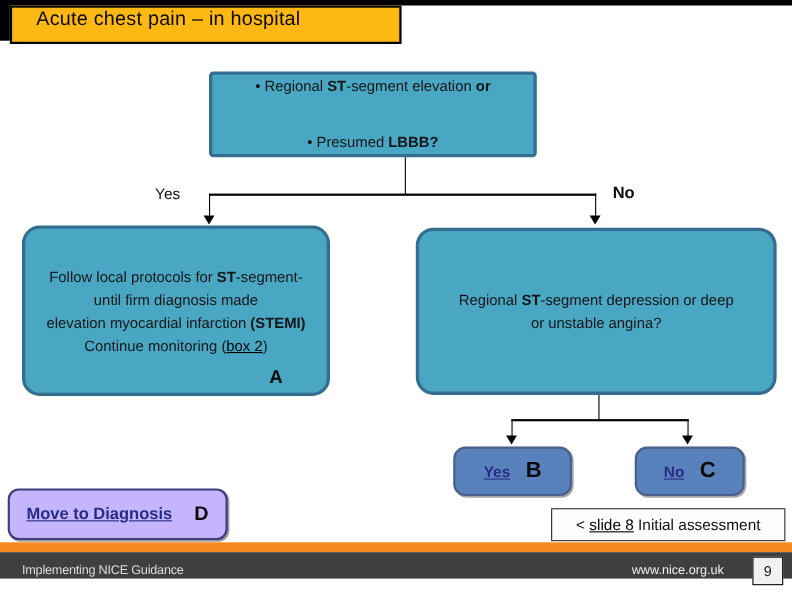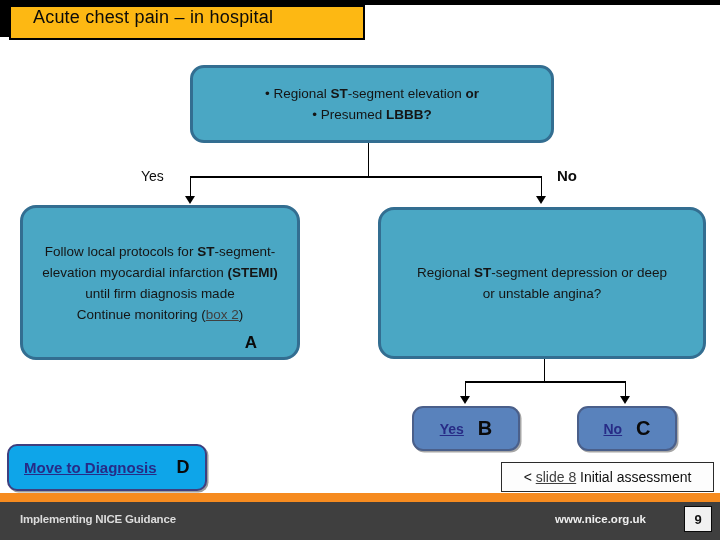--- a/index.html
+++ b/index.html
@@ -13,61 +13,61 @@
 
   
   .title-box{left:9px;top:5px;width:356px;height:35px;background:#FDB813;border:2px solid #000;
              box-sizing:border-box;display:flex;align-items:flex-start;}
   .title-box span{padding-left:22px;font-size:18px;color:#0b0b0b;letter-spacing:.2px;}
 
   
   .teal{background:#4AA7C4;border:3px solid #336E91;box-sizing:border-box;border-radius:16px;
         display:flex;flex-direction:column;justify-content:center;text-align:center;
         font-size:13.5px;line-height:21px;color:#151515;}
-  .decision-top{left:190px;top:65px;width:364px;height:78px;border-radius:14px;}
+  .decision-top{left:190px;top:65px;width:298px;height:78px;border-radius:4px;justify-content:space-between;}
   .stemi-box{left:20px;top:205px;width:280px;height:155px;}
   .nstemi-box{left:378px;top:207px;width:328px;height:152px;}
 
   .b{font-weight:bold;}
-  .lnk{color:#404040;text-decoration:underline;cursor:pointer;}
+  .lnk{color:#000000;text-decoration:underline;cursor:pointer;}
   .node-link{color:#272b86;font-weight:bold;text-decoration:underline;cursor:pointer;}
 
   .badge{font-weight:bold;color:#0a0a0a;}
   .badge-a{right:40px;bottom:4px;font-size:17px;}
 
   
   .cline{background:#000;}
   .arrowhead{width:0;height:0;border-left:5px solid transparent;border-right:5px solid transparent;
              border-top:8px solid #000;}
 
   .branch-label{font-size:14px;color:#0d0d0d;}
 
   
   .blue-node{background:#5982BC;border:2px solid #4a5f8a;box-sizing:border-box;border-radius:11px;
              box-shadow:1.5px 1.5px 0 #a6a6a6;display:flex;align-items:center;justify-content:center;gap:14px;}
   .blue-node .node-link{font-size:14px;}
   .blue-node .badge{font-size:20px;}
 
   
-  .move-node{left:7px;top:444px;width:200px;height:47px;background:#0ea5e9;border:2.5px solid #3f3f7e;
+  .move-node{left:7px;top:444px;width:200px;height:47px;background:#c4b5fd;border:2.5px solid #3f3f7e;
              box-sizing:border-box;border-radius:10px;box-shadow:1.5px 1.5px 0 #9c9c9c;
              display:flex;align-items:center;padding-left:15px;gap:20px;}
   .move-node .node-link{font-size:15px;}
   .move-node .badge{font-size:18px;}
 
   
   .slide-nav{left:501px;top:462px;width:213px;height:30px;background:#fdfdfd;border:1.5px solid #2b2b2b;
              box-sizing:border-box;display:flex;align-items:center;justify-content:center;
              font-size:14px;color:#111;white-space:pre;}
 
   
   .orange-bar{left:0;top:493px;width:720px;height:9px;background:#F68B1F;}
-  .footer{left:0;top:502px;width:720px;height:38px;background:#3F3F3F;font-weight:bold;}
+  .footer{left:0;top:502px;width:720px;height:24px;background:#3F3F3F;}
   .footer-left{left:20px;top:11px;font-size:11.5px;color:#DCDCDC;letter-spacing:-.2px;}
-  .footer-url{right:74px;top:11px;font-size:11.5px;color:#EFEFEF;}
+  .footer-url{right:62px;top:11px;font-size:11.5px;color:#EFEFEF;}
   .page-box{left:684px;top:4px;width:28px;height:26px;background:#F1F1F1;border:1.5px solid #0a0a0a;
             box-sizing:border-box;display:flex;align-items:center;justify-content:center;
             font-size:13px;color:#111;}
 </style>
 </head>
 <body>
 
 <div class="stage">
 
   <div class="abs top-strip"></div>
@@ -87,22 +87,22 @@
   <div class="abs cline" style="left:189.5px;top:176px;width:1.5px;height:21px;"></div>
   <div class="abs arrowhead" style="left:185px;top:196px;"></div>
   <div class="abs cline" style="left:540.5px;top:176px;width:1.5px;height:21px;"></div>
   <div class="abs arrowhead" style="left:536px;top:196px;"></div>
 
   <div class="abs branch-label" style="left:141px;top:168px;">Yes</div>
   <div class="abs branch-label" style="left:557px;top:167px;font-weight:600;font-size:15px;">No</div>
 
   <div class="abs teal stemi-box">
     <div><span>Follow local protocols for </span><span class="b">ST</span><span>-segment-</span></div>
+    <div><span>until firm diagnosis made</span></div>
     <div><span>elevation myocardial infarction </span><span class="b">(STEMI)</span></div>
-    <div><span>until firm diagnosis made</span></div>
     <div><span>Continue monitoring (</span><span class="lnk">box 2</span><span>)</span></div>
     <span class="abs badge badge-a">A</span>
   </div>
 
   <div class="abs teal nstemi-box">
     <div><span>Regional </span><span class="b">ST</span><span>-segment depression or deep</span></div>
     <div><span>or unstable angina?</span></div>
   </div>
 
   <div class="abs cline" style="left:543.5px;top:359px;width:1.5px;height:23px;"></div>

